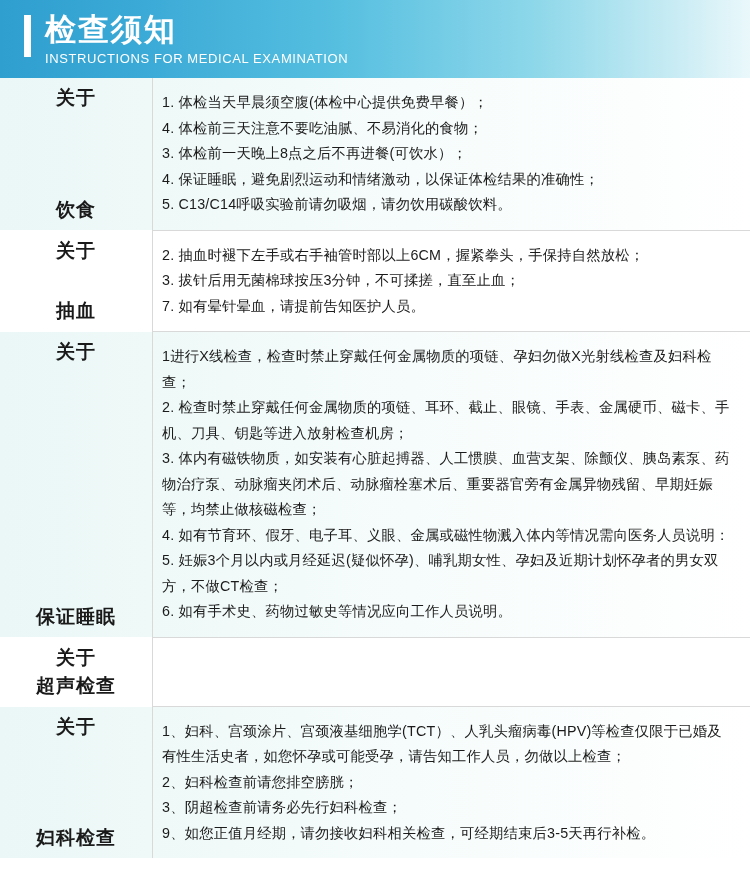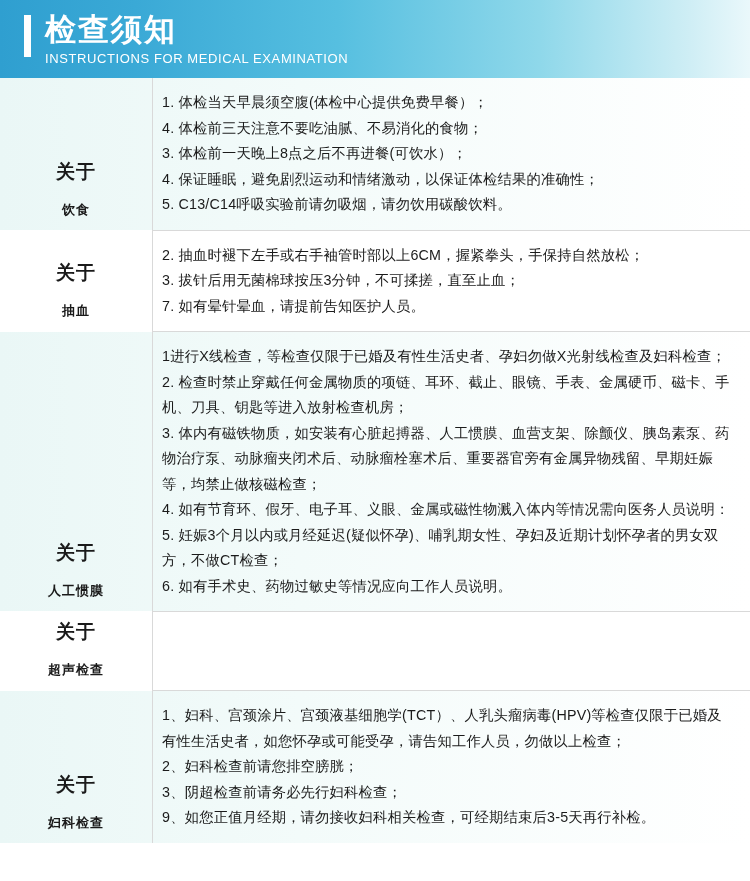--- a/index.html
+++ b/index.html
@@ -64,35 +64,34 @@
     display: flex;
     align-items: stretch;
     position: relative;
   }
   .label-cell {
     width: 152px;
     flex: 0 0 152px;
     display: flex;
     flex-direction: column;
     align-items: center;
-    justify-content: flex-end;
+    justify-content: space-between;
     box-sizing: border-box;
     position: relative;
     padding: 6px 0;
-    gap: 10px;
   }
   .label-cell .l1 {
     font-size: 19px;
     color: #1a1a1a;
     font-weight: bold;
     line-height: 28px;
     letter-spacing: 1px;
   }
   .label-cell .l2 {
-    font-size: 13px;
+    font-size: 19px;
     color: #1a1a1a;
     font-weight: bold;
     line-height: 28px;
     letter-spacing: 1px;
   }
   .text-cell {
     flex: 1 1 auto;
     box-sizing: border-box;
     padding: 12px 18px 12px 10px;
     display: flex;
@@ -169,24 +168,24 @@
         <div class="line">3. 拔针后用无菌棉球按压3分钟，不可揉搓，直至止血；</div>
         <div class="line">7. 如有晕针晕血，请提前告知医护人员。</div>
       </div>
     </div>
     <div class="sep"></div>
 
     <div class="section tint">
       <div class="vline"></div>
       <div class="label-cell">
         <div class="l1">关于</div>
-        <div class="l2">人工惯膜</div>
-      </div>
-      <div class="text-cell">
-        <div class="line">1进行X线检查，等检查仅限于已婚及有性生活史者、孕妇勿做X光射线检查及妇科检查；</div>
+        <div class="l2">保证睡眠</div>
+      </div>
+      <div class="text-cell">
+        <div class="line">1进行X线检查，检查时禁止穿戴任何金属物质的项链、孕妇勿做X光射线检查及妇科检查；</div>
         <div class="line">2. 检查时禁止穿戴任何金属物质的项链、耳环、截止、眼镜、手表、金属硬币、磁卡、手机、刀具、钥匙等进入放射检查机房；</div>
         <div class="line">3. 体内有磁铁物质，如安装有心脏起搏器、人工惯膜、血营支架、除颤仪、胰岛素泵、药物治疗泵、动脉瘤夹闭术后、动脉瘤栓塞术后、重要器官旁有金属异物残留、早期妊娠等，均禁止做核磁检查；</div>
         <div class="line">4. 如有节育环、假牙、电子耳、义眼、金属或磁性物溅入体内等情况需向医务人员说明：</div>
         <div class="line">5. 妊娠3个月以内或月经延迟(疑似怀孕)、哺乳期女性、孕妇及近期计划怀孕者的男女双方，不做CT检查；</div>
         <div class="line">6. 如有手术史、药物过敏史等情况应向工作人员说明。</div>
       </div>
     </div>
     <div class="sep"></div>
 
     <div class="section plain">

